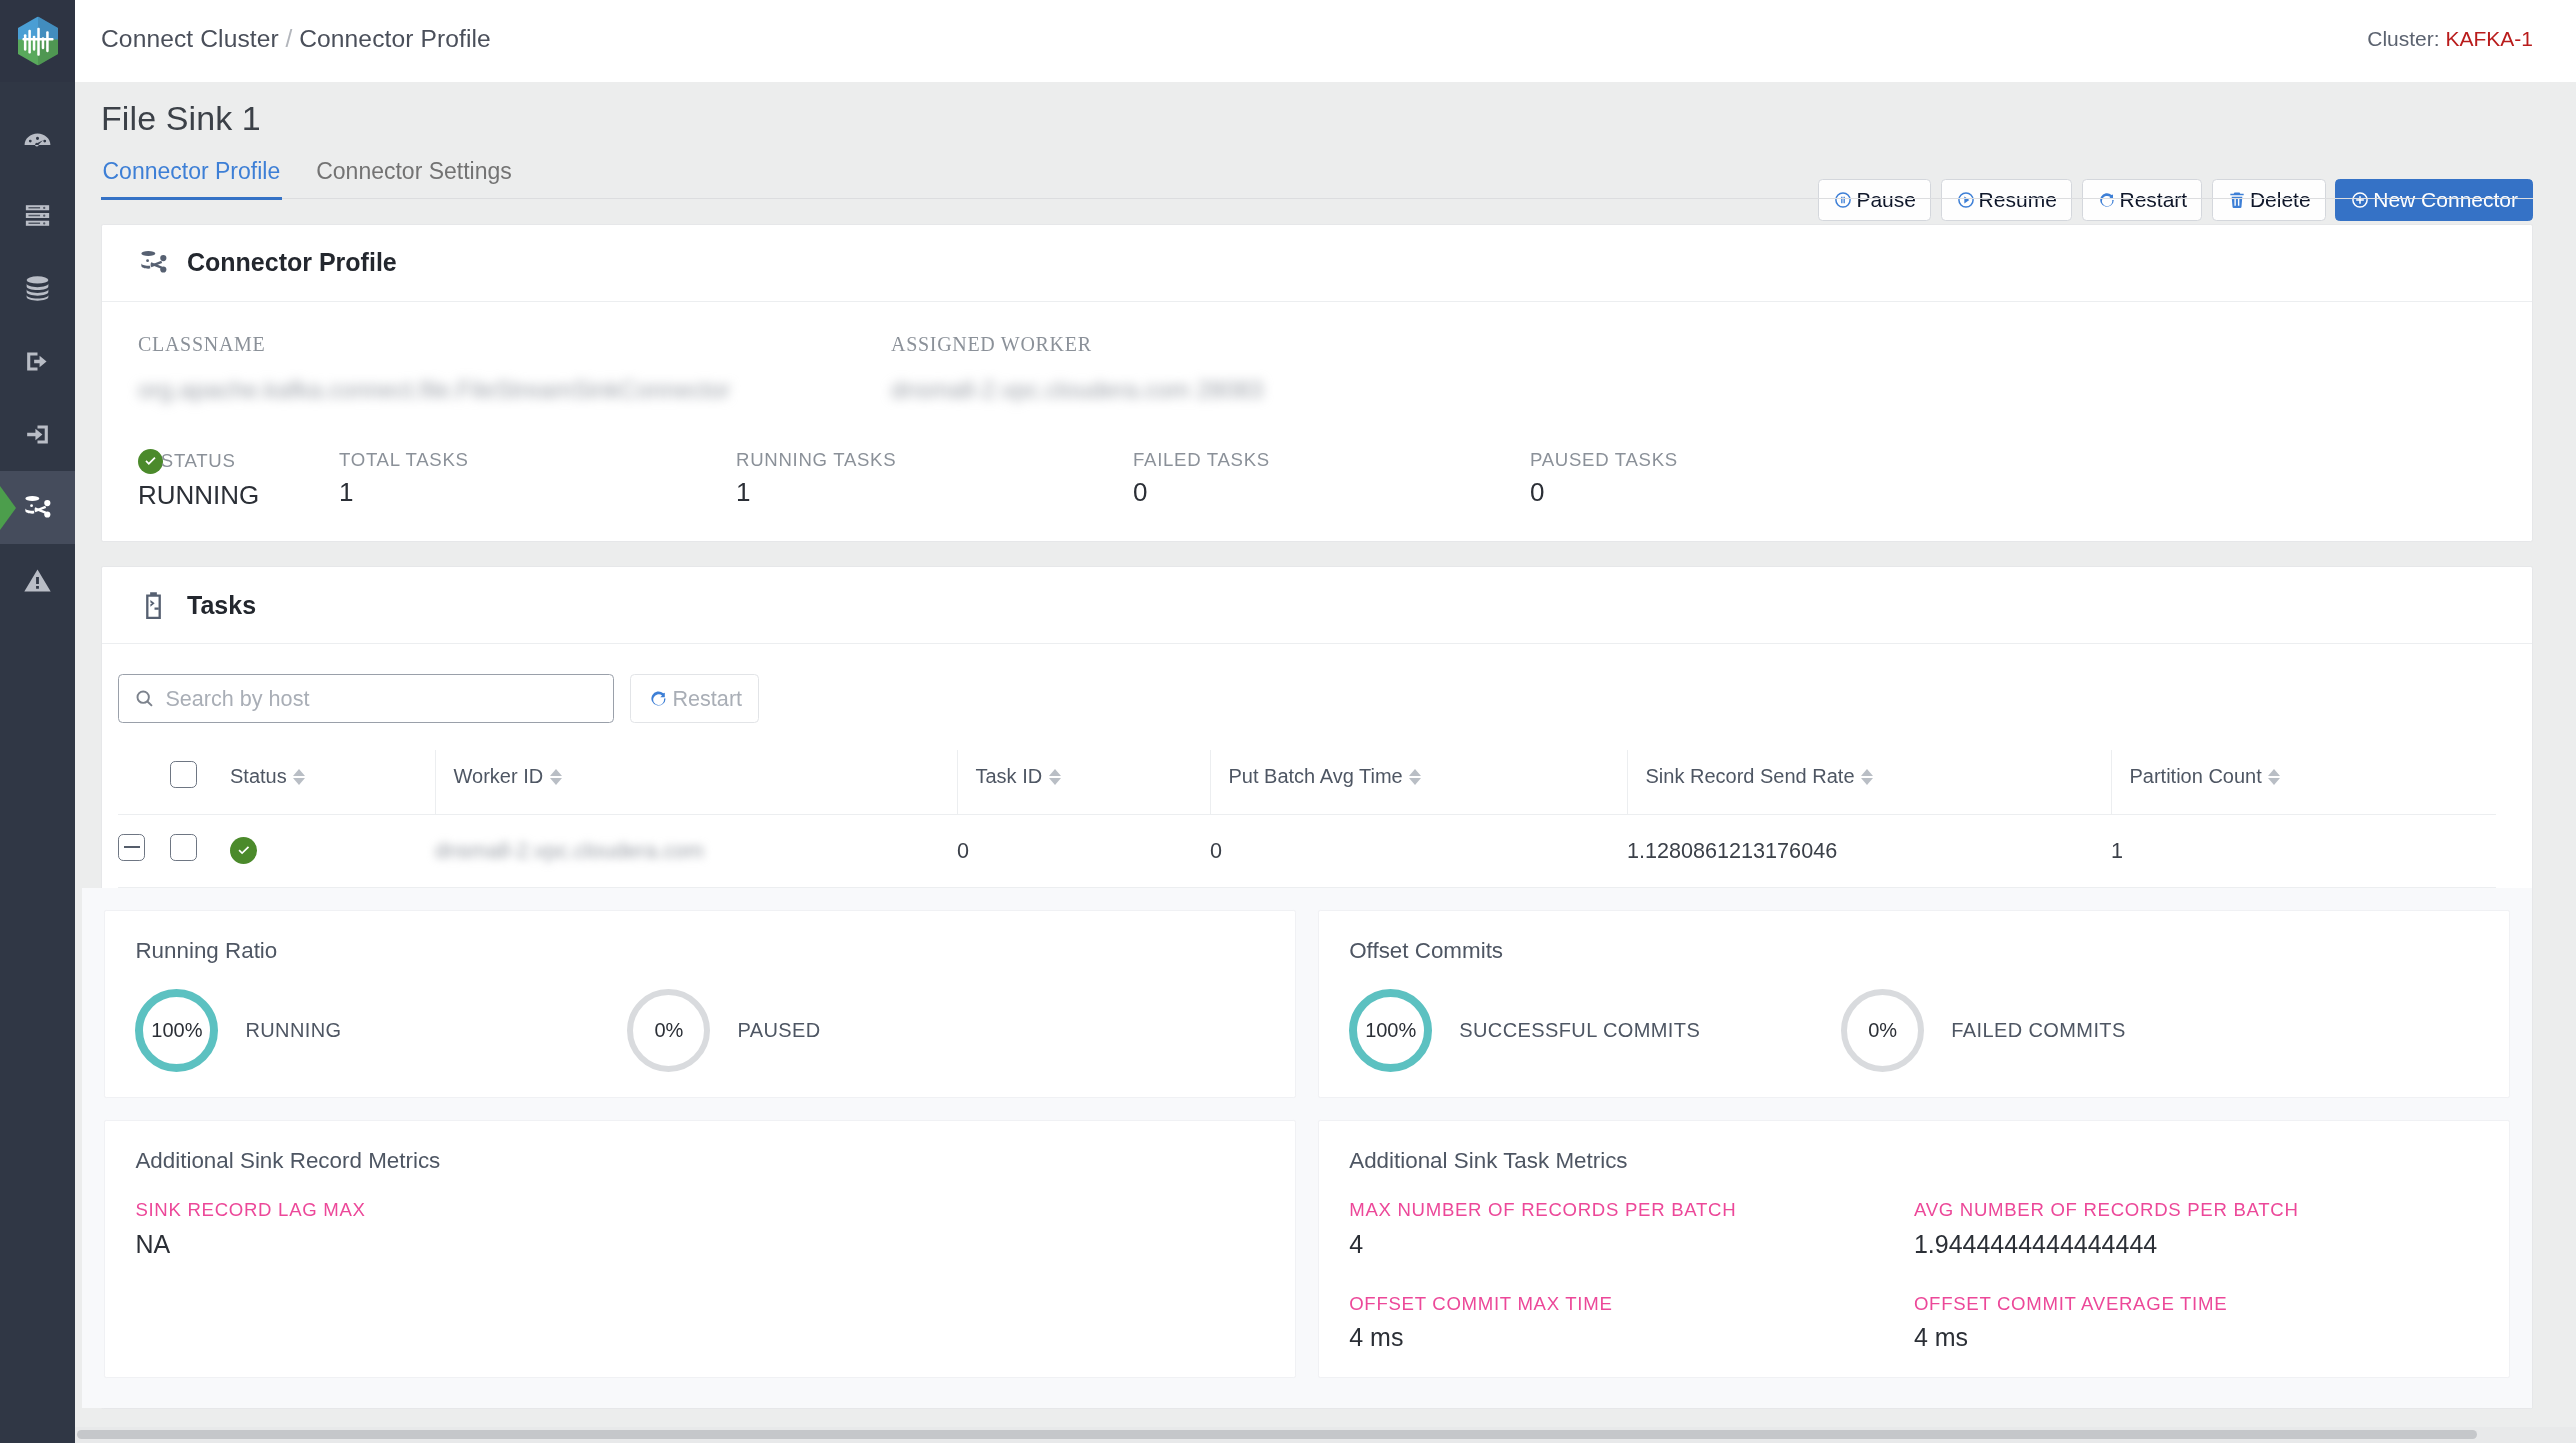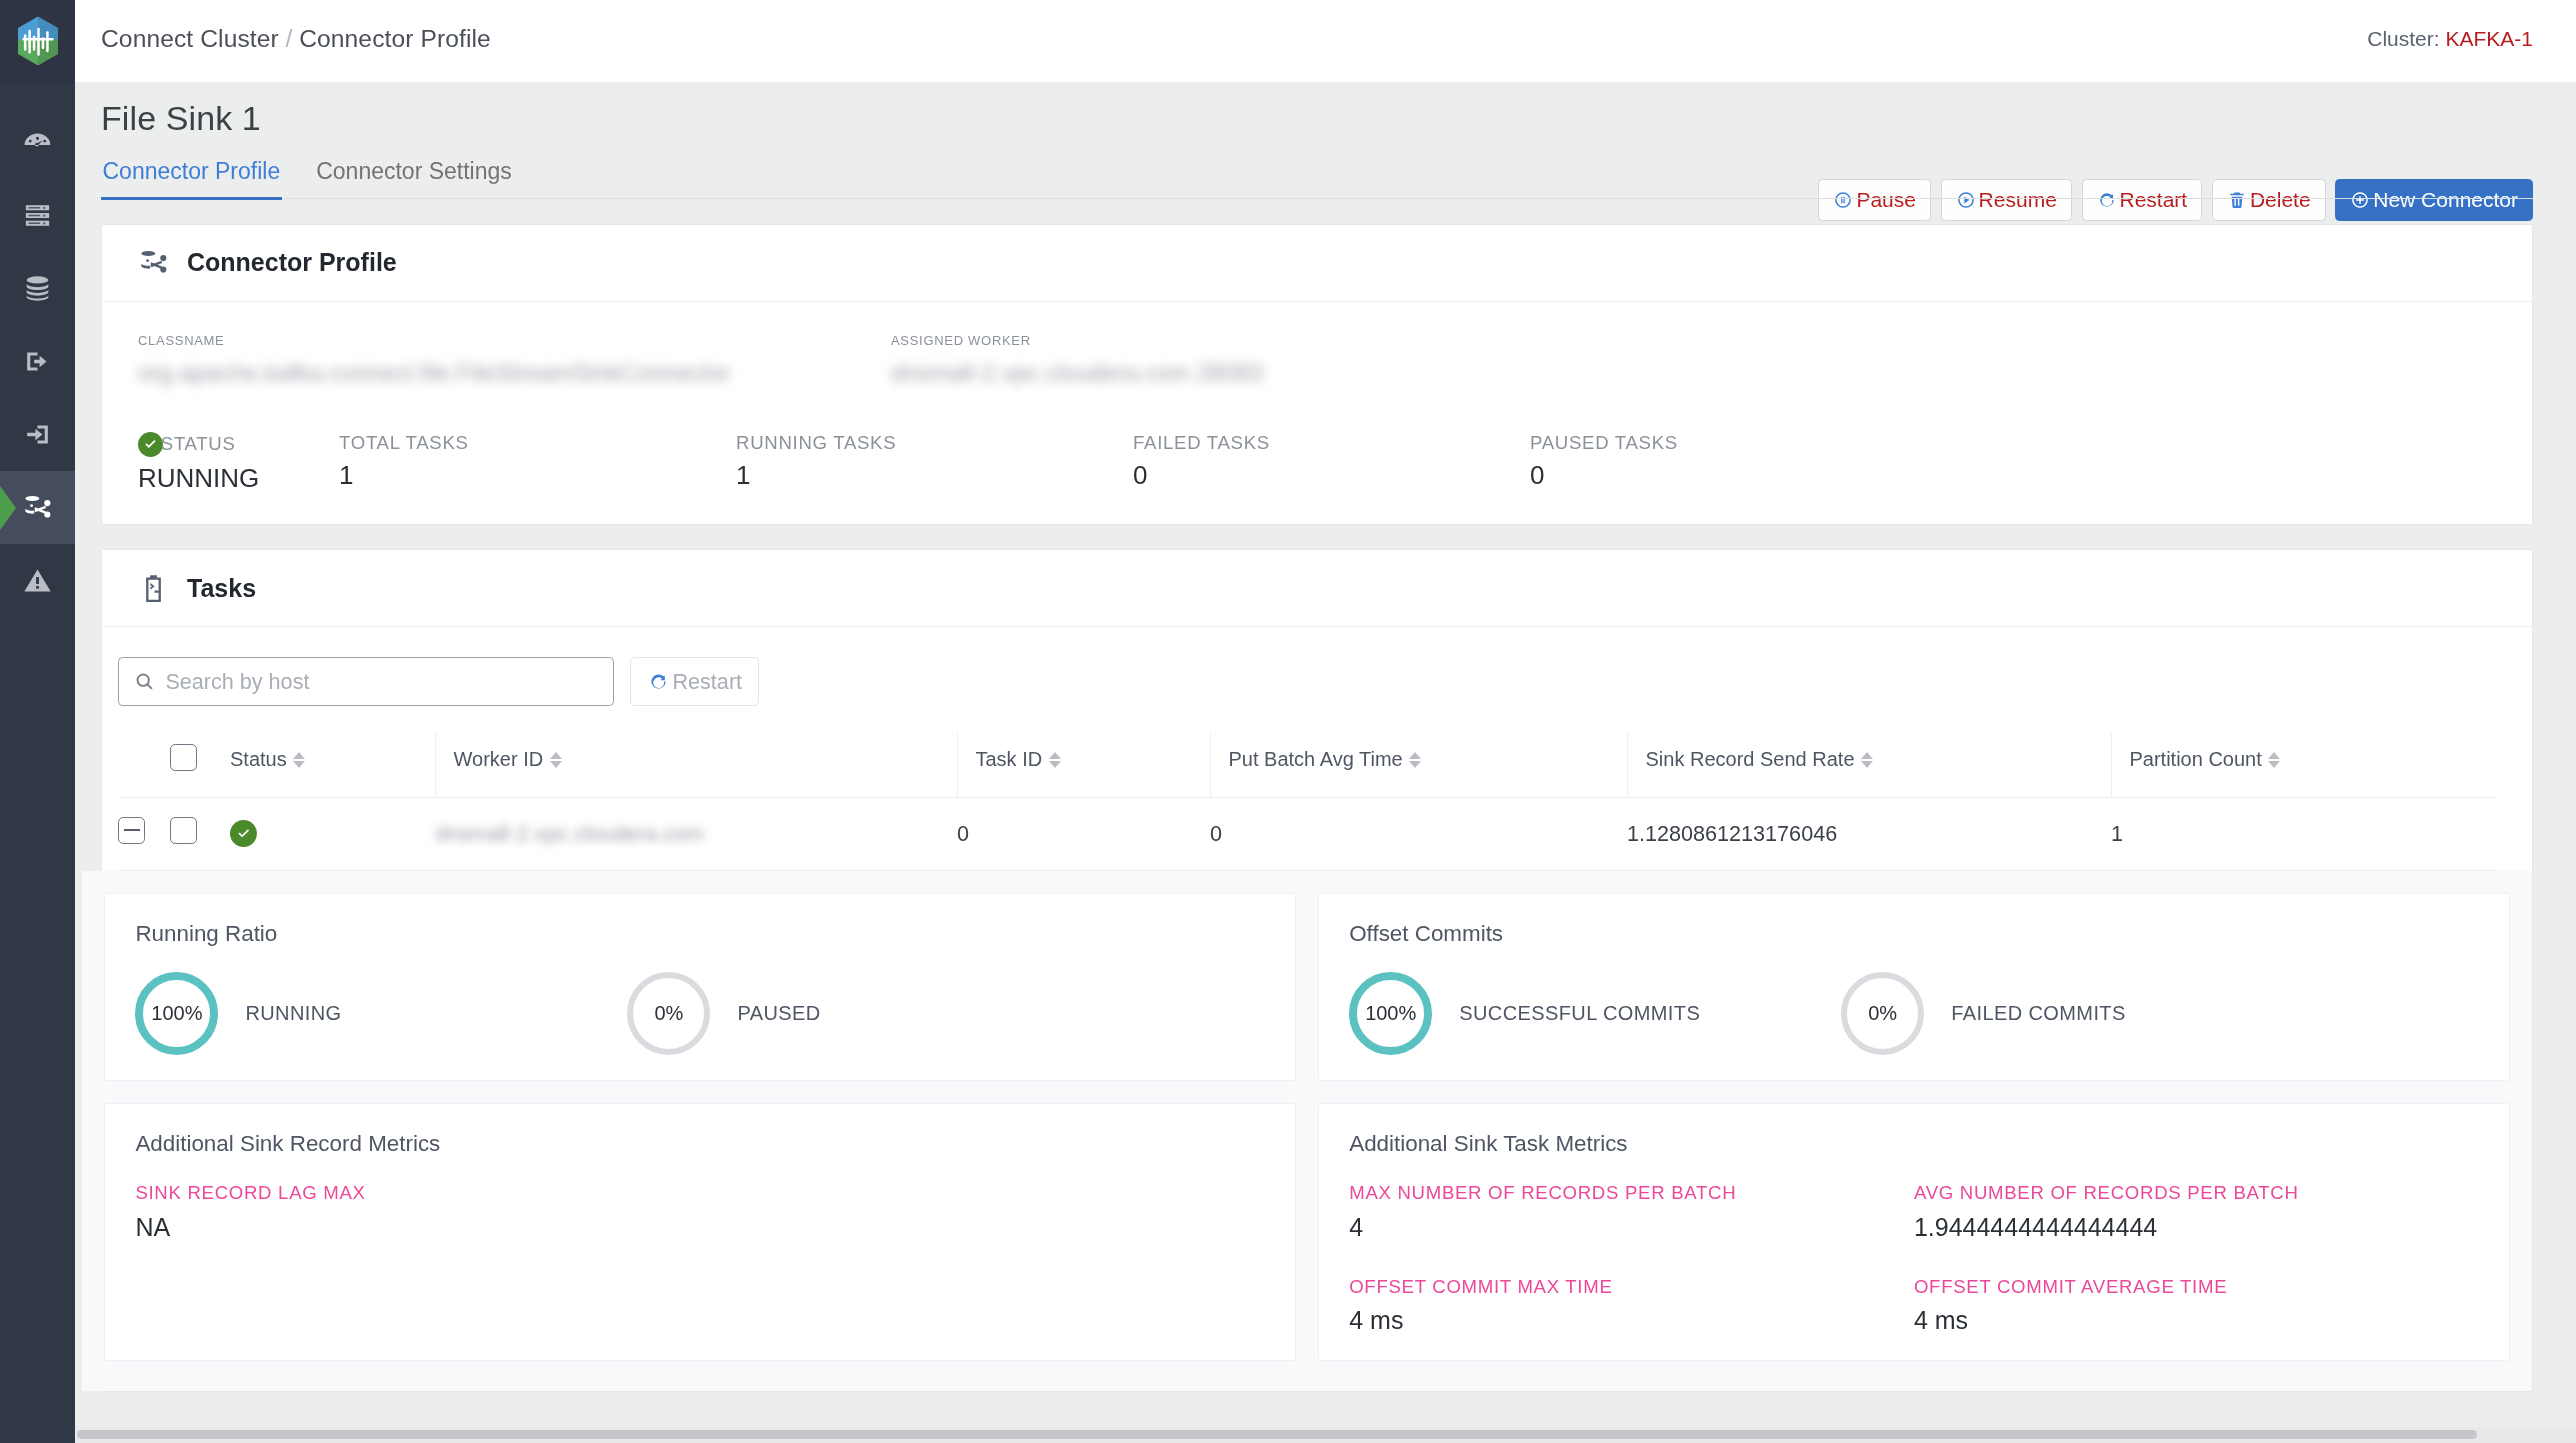--- a/index.html
+++ b/index.html
@@ -99,21 +99,21 @@
     display: flex; gap: 9.7px;
   }
   .btn {
     height: 42px;
     border: 0.7px solid #d4d7dc;
     background: #fefefe;
     border-radius: 4.5px;
     display: inline-flex; align-items: center; justify-content: center;
     padding: 0 14px;
     font-size: 21px;
-    color: #b91c1c;
+    color: #0f172a;
     cursor: pointer;
     white-space: nowrap;
     gap: 3px;
   }
   .btn svg { width: 20px; height: 20px; fill: #3d7fd6; flex: 0 0 auto; }
   .btn.primary {
     background: #3572c6;
     border-color: #3572c6;
     color: #ffffff;
   }
@@ -158,23 +158,24 @@
   }
   .card-head svg { width: 31px; height: 31px; fill: #566071; margin-right: 18px; }
   .card-head .card-title {
     font-size: 25px; font-weight: bold; color: #23272e;
   }
 
   .profile-body { padding: 31px 36px 30px 36px; }
   .kv-row { display: flex; }
   .kv { }
   .kv-label {
-    font-size: 13px; color: #8b9199;
+    font-size: 20px; color: #8b9199;
     letter-spacing: 0.7px; text-transform: uppercase;
-    margin-bottom: 11px;
+    margin-bottom: 20px;
+    font-family: Liberation Serif, serif;
   }
   .kv-value { font-size: 24px; color: #2b2f36; }
   .kv-value.blurred {
     color: #9a9fa7;
     filter: blur(5.2px);
     user-select: none;
   }
   .kv-label-inline {
     display: flex; align-items: center; gap: 0px;
   }

